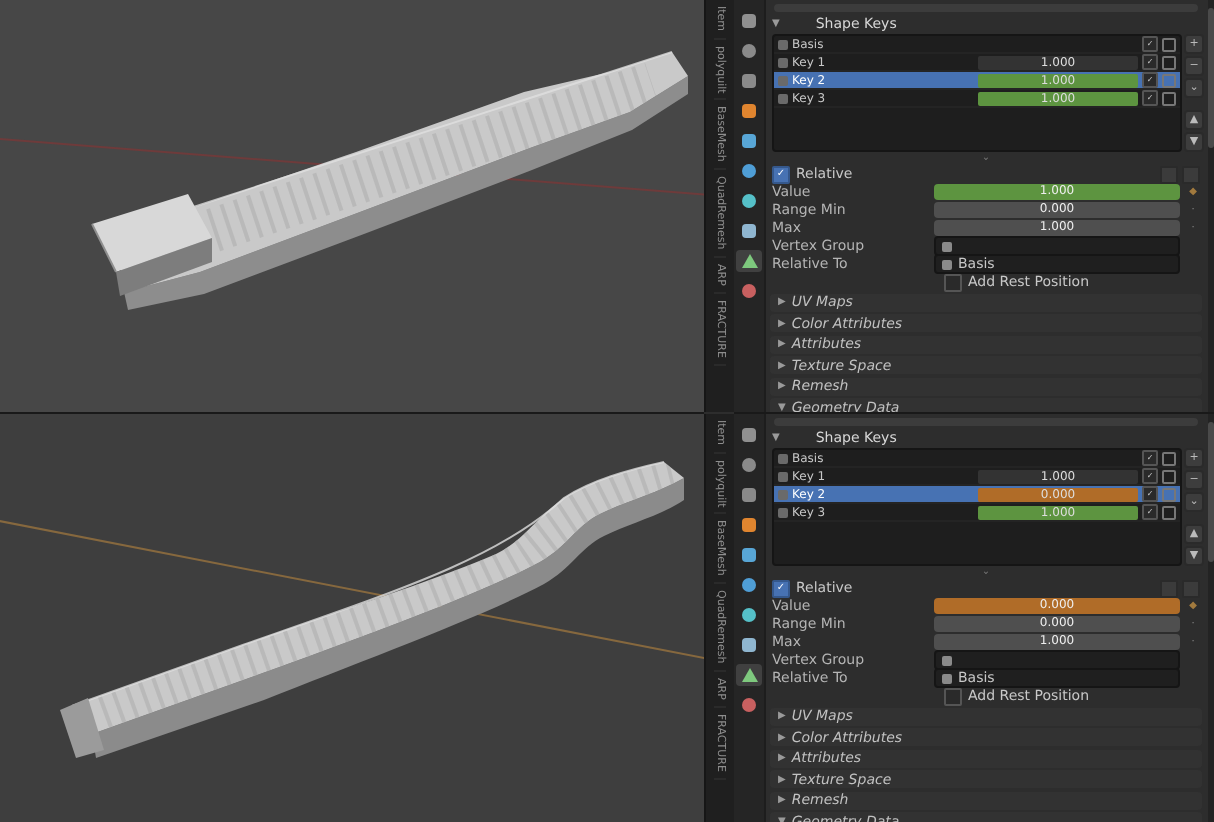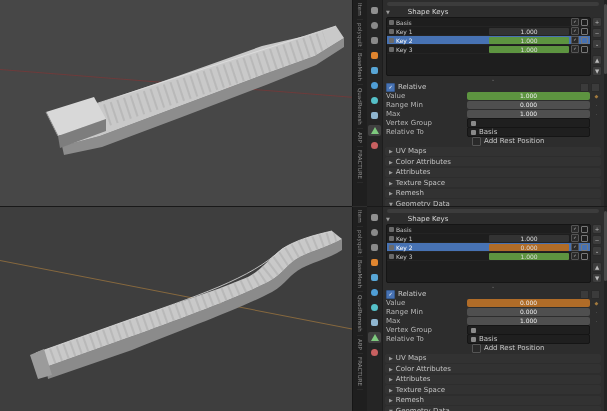--- a/index.html
+++ b/index.html
@@ -71,21 +71,21 @@
   .deco{width:7px;text-align:center;color:#a27a3e;font-size:5px;flex:0 0 auto;cursor:pointer;}
   .deco-dot{color:#888;}
   .field{flex:1;height:8px;background:#1f1f1f;border:1px solid #151515;border-radius:2px;
          display:flex;align-items:center;gap:3px;padding:0 3px;cursor:text;}
   .ficon{width:5px;height:5px;background:#8a8a8a;border-radius:1px;flex:0 0 auto;}
   .rel-icons{display:flex;gap:2px;margin-left:auto;}
   .rel-icons b{width:7px;height:7px;background:#3b3b3b;border:1px solid #2a2a2a;border-radius:1px;cursor:pointer;}
   .centerrow{justify-content:flex-start;padding-left:86px;}
   
   .section{display:flex;align-items:center;gap:3px;height:9px;margin:1.5px 2px 0 2px;padding-left:4px;
-           background:#323232;border-radius:2px;color:#c2c2c2;cursor:pointer;}
+           background:#323232;border-radius:2px;color:#c2c2c2;cursor:pointer;font-style:italic;}
 </style>
 </head>
 <body>
 
 <div class="app">
 
   <div class="vp vp-top">
     <div class="axis axis-red"></div>
     <svg width="352" height="206" viewBox="0 0 352 206">
       <defs>

